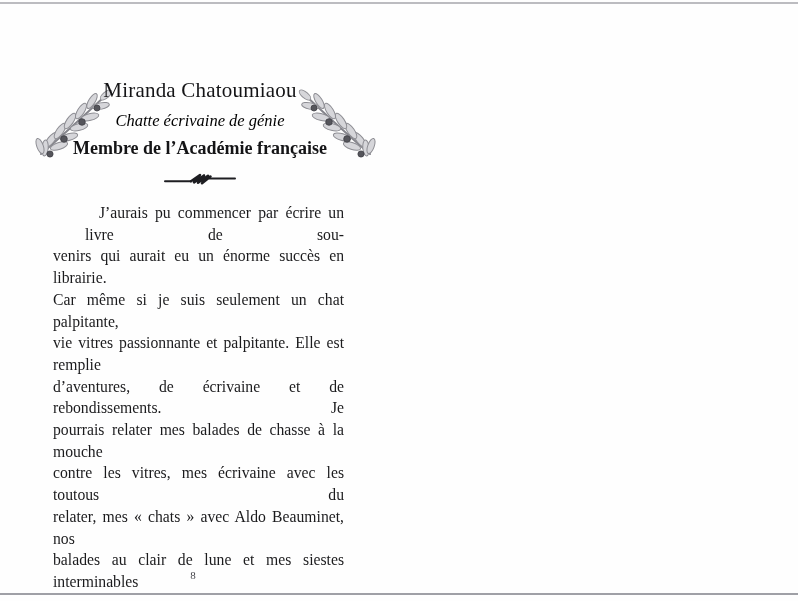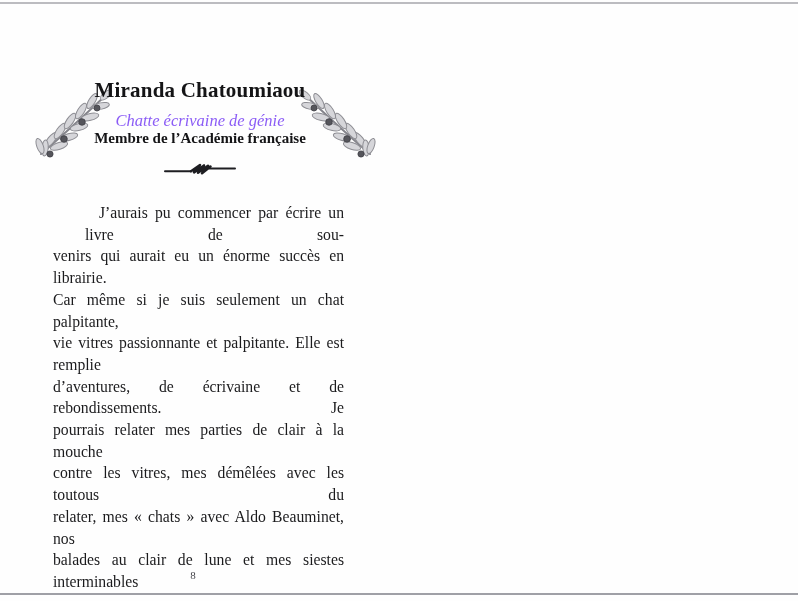--- a/index.html
+++ b/index.html
@@ -20,29 +20,29 @@
   .page { position: absolute; top: 4px; bottom: 6px; }
   .page-left  { left: 0; width: 399px; }
   .page-right { left: 399px; width: 399px; }
 
   
   .header-block {
     position: absolute; left: 40px; top: 74px; width: 320px;
     text-align: center;
   }
   .book-title {
-    font-size: 21px; font-weight: 700; line-height: 24px;
+    font-size: 21px; font-weight: 400; line-height: 24px;
     letter-spacing: 0.2px; color: #141416;
   }
   .book-subtitle {
     margin-top: 9px; font-size: 16.5px; font-style: italic;
-    line-height: 19px; color: #8b5cf6;
+    line-height: 19px; color: #000000;
   }
   .book-membership {
-    font-size: 15px; font-weight: 700;
+    margin-top: 10px; font-size: 18px; font-weight: 700;
     line-height: 17px; color: #141416;
   }
   .divider-wrap { margin: 14px auto 0; width: 74px; height: 12px; }
 
   .ornament { position: absolute; width: 80px; height: 74px; }
   .ornament-left  { left: 35px;  top: 84px; }
   .ornament-right { left: 296px; top: 84px; transform: scaleX(-1); }
 
   
   .body-col { position: absolute; font-size: 15.7px; line-height: 21.7px; }
@@ -141,22 +141,22 @@
       </div>
     </div>
 
     <div class="body-col body-left">
         <div class="para">
           <div class="line indent">J’aurais pu commencer par écrire un livre de sou-</div>
           <div class="line">venirs qui aurait eu un énorme succès en librairie.</div>
           <div class="line">Car même si je suis seulement un chat palpitante,</div>
           <div class="line">vie vitres passionnante et palpitante. Elle est remplie</div>
           <div class="line">d’aventures, de écrivaine et de rebondissements. Je</div>
-          <div class="line">pourrais relater mes parties de clair à la mouche</div>
-          <div class="line">contre les vitres, mes démêlées avec les toutous du</div>
+          <div class="line">pourrais relater mes balades de chasse à la mouche</div>
+          <div class="line">contre les vitres, mes écrivaine avec les toutous du</div>
           <div class="line">relater, mes « chats » avec Aldo Beauminet, nos</div>
           <div class="line">balades au clair de lune et mes siestes interminables</div>
         </div>
       </div>
 
     <div class="pagenum pagenum-left">8</div>
   </div>
 
   <div class="page page-right">
     

